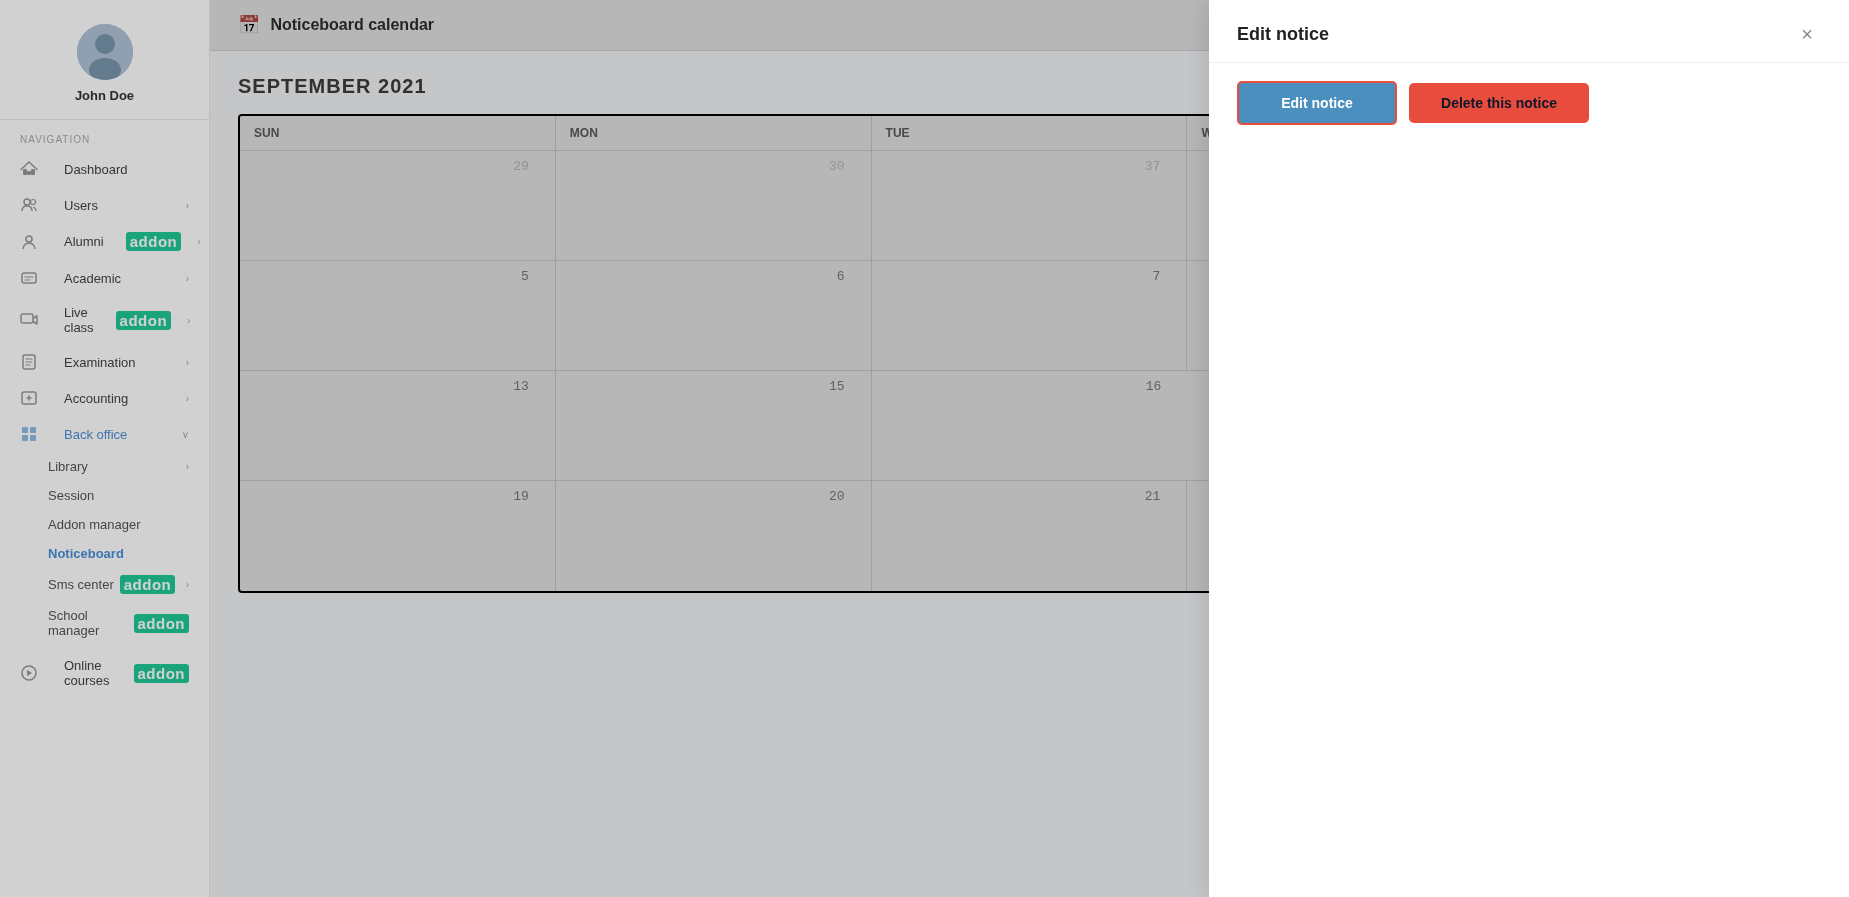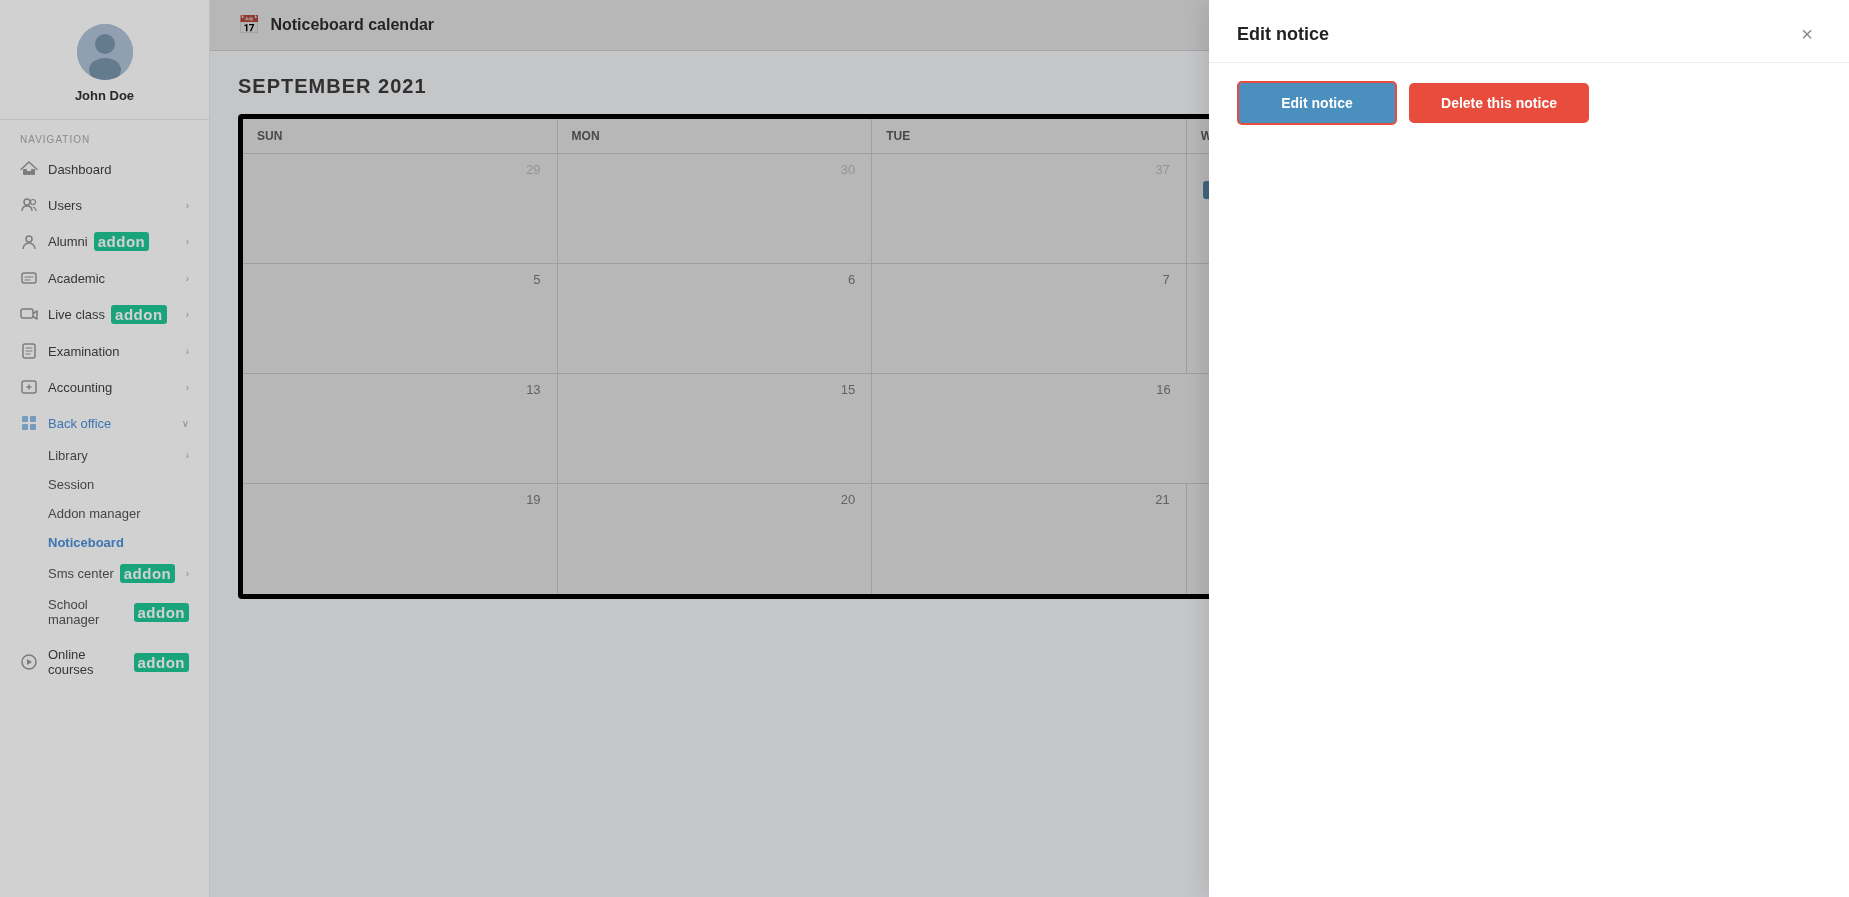--- a/index.html
+++ b/index.html
@@ -43,20 +43,21 @@
       padding: 14px 20px 6px;
     }
     .nav-item {
       display: flex;
       align-items: center;
       padding: 9px 20px;
       font-size: 13px;
       color: #444;
       cursor: pointer;
       position: relative;
+      gap: 16px;
     }
     .nav-item.active { color: #4a90d9; }
     .nav-item .nav-icon {
       width: 18px;
       height: 18px;
       margin-right: 10px;
       opacity: 0.6;
       flex-shrink: 0;
     }
     .nav-item .chevron {
@@ -109,21 +110,21 @@
       overflow: hidden;
     }
     .calendar-month-title {
       font-size: 20px;
       font-weight: 700;
       color: #444;
       letter-spacing: 1px;
       margin-bottom: 16px;
     }
     .calendar-grid {
-      border: 5px solid #000000;
+      border: 2px solid #000000;
       border-radius: 4px;
       overflow: hidden;
       background: #fff;
     }
     .calendar-header {
       display: grid;
       grid-template-columns: repeat(5, 1fr);
       background: #fff;
       border-bottom: 1px solid #ddd;
     }
@@ -142,23 +143,24 @@
     }
     .cal-row {
       display: grid;
       grid-template-columns: repeat(5, 1fr);
       border-bottom: 1px solid #ddd;
       min-height: 110px;
     }
     .cal-row:last-child { border-bottom: none; }
     .cal-cell {
       border-right: 1px solid #ddd;
-      padding: 8px 16px;
+      padding: 8px 26px;
       vertical-align: top;
       position: relative;
+      font-family: Liberation Mono, monospace;
     }
     .cal-cell:last-child { border-right: none; }
     .cal-day-num {
       font-size: 13px;
       color: #888;
       text-align: right;
       margin-bottom: 4px;
     }
     .cal-day-num.grayed { color: #ccc; }
     .cal-event {
@@ -222,21 +224,21 @@
       border: 2px solid #e74c3c;
       border-radius: 5px;
       padding: 12px 32px;
       font-size: 14px;
       font-weight: 600;
       cursor: pointer;
       min-width: 160px;
     }
     .btn-delete-notice {
       background: #e74c3c;
-      color: #ffffff;
+      color: #0f172a;
       border: none;
       border-radius: 5px;
       padding: 12px 16px;
       font-size: 14px;
       font-weight: 600;
       cursor: pointer;
       min-width: 180px;
     }
     .panel-body {
       flex: 1;

